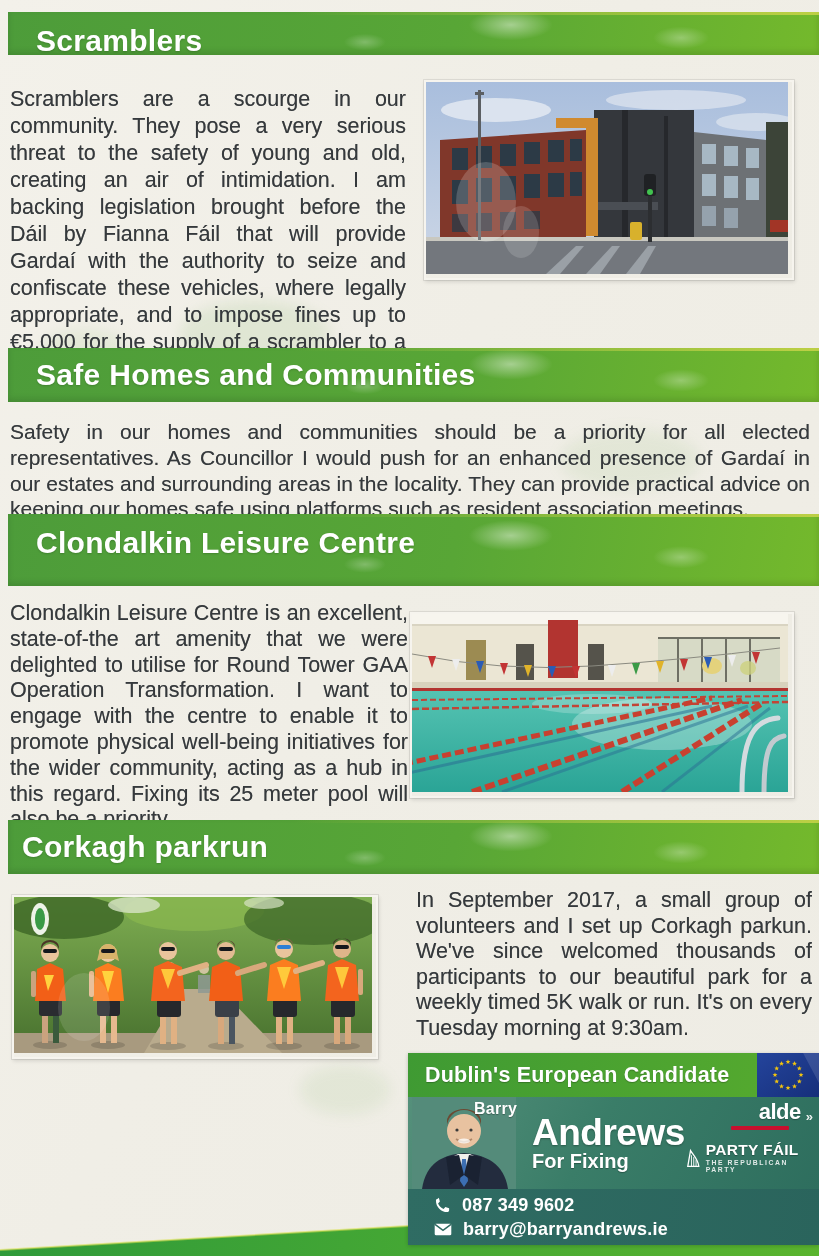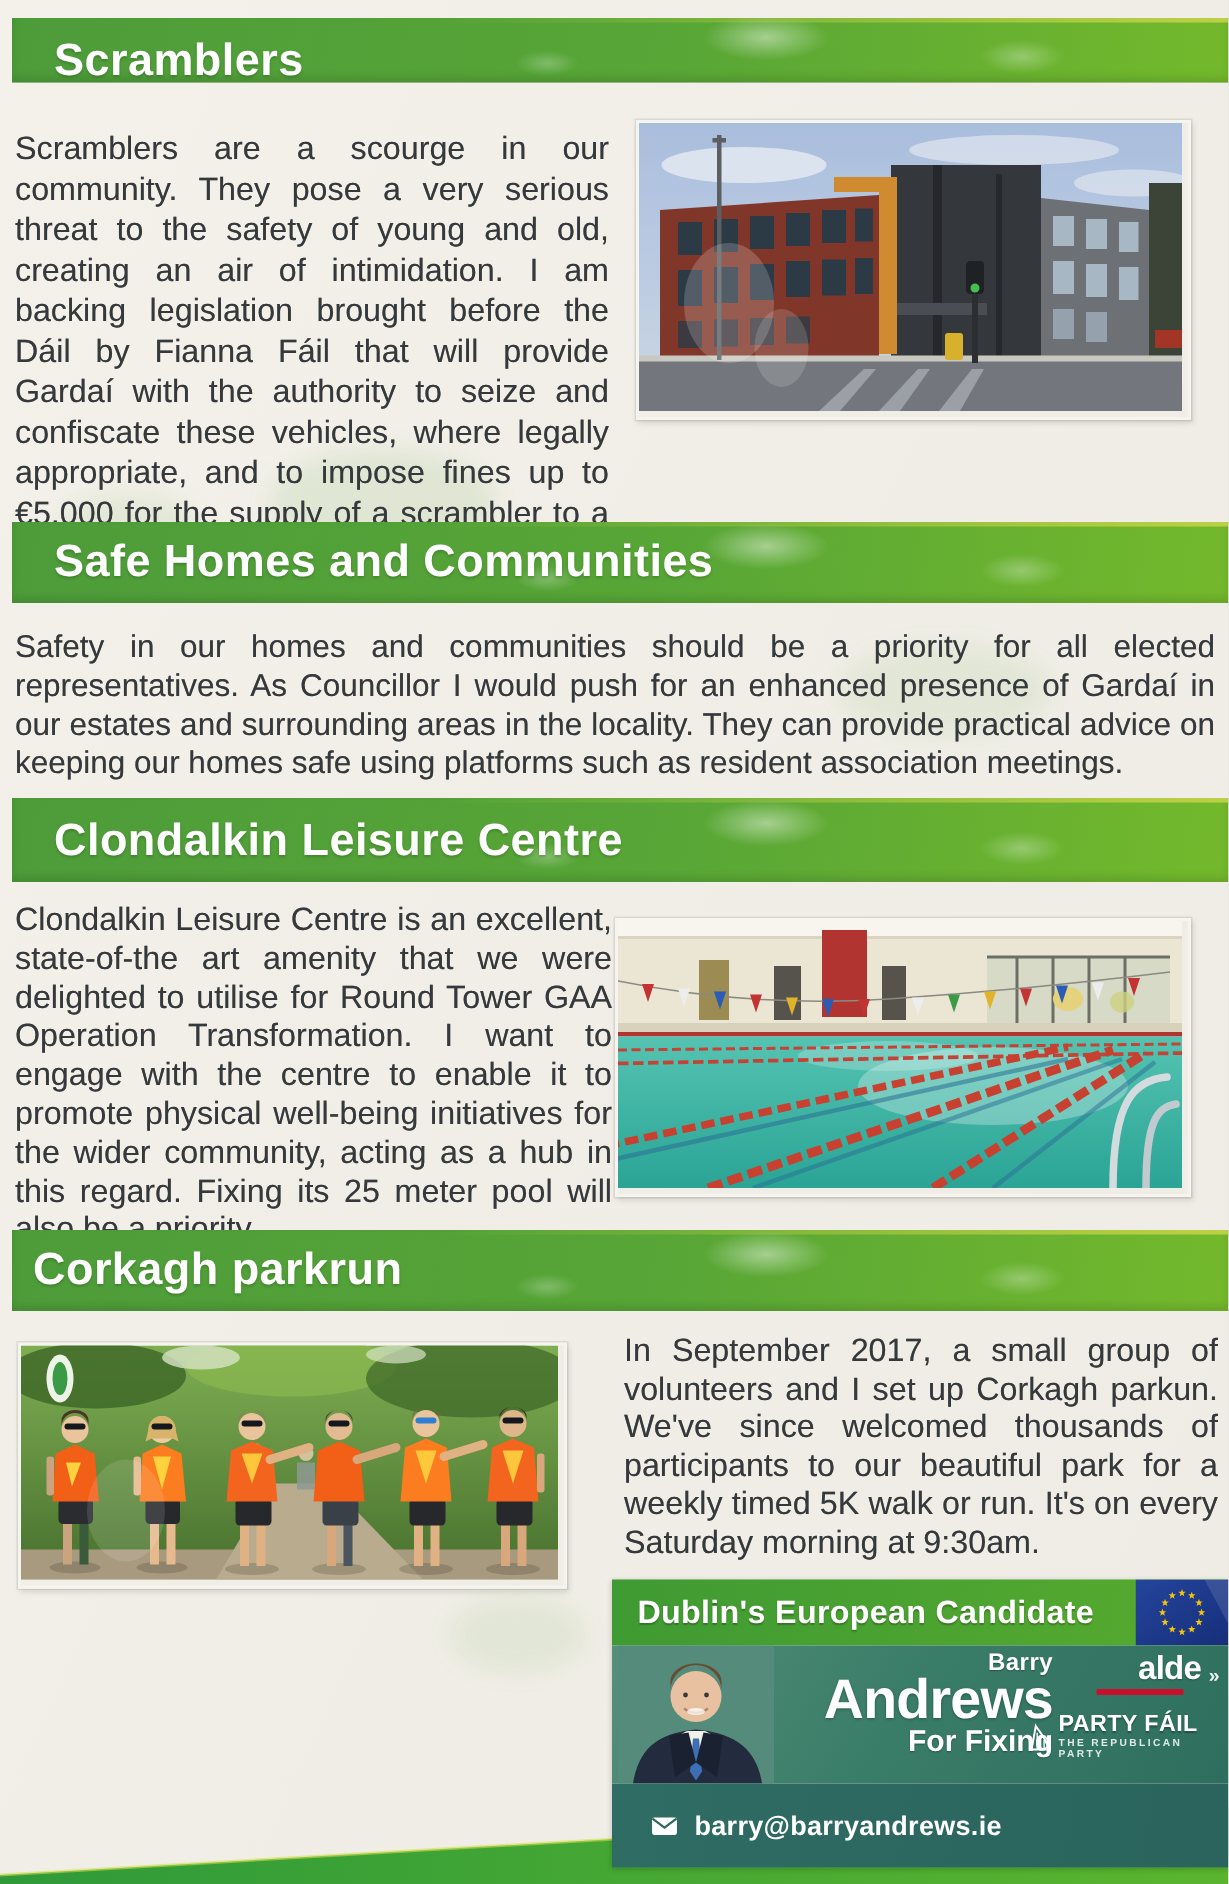--- a/index.html
+++ b/index.html
@@ -28,21 +28,21 @@
       radial-gradient(60px 22px at 62% 30%,rgba(255,255,255,.45),rgba(255,255,255,0) 70%),
       radial-gradient(40px 16px at 83% 60%,rgba(255,255,255,.30),rgba(255,255,255,0) 70%),
       radial-gradient(30px 12px at 44% 70%,rgba(255,255,255,.25),rgba(255,255,255,0) 70%);}
   .band h2{
     margin:0;position:relative;z-index:2;color:#fff;font-weight:600;
     font-size:30px;letter-spacing:.3px;padding-left:28px;
     text-shadow:0 1px 2px rgba(0,0,0,.18);
   }
   .band1{top:12px;height:43px;} .band1 h2{line-height:58px;}
   .band2{top:348px;height:54px;} .band2 h2{line-height:54px;}
-  .band3{top:532px;height:56px;} .band3 h2{line-height:57px;}
+  .band3{top:514px;height:72px;} .band3 h2{line-height:57px;}
   .band4{top:820px;height:54px;} .band4 h2{line-height:53px;padding-left:14px;}
 
   
   .para{
     position:absolute;margin:0;text-align:justify;
     font-size:21.5px;line-height:27px;color:#35393c;
     text-shadow:0 0 .4px rgba(60,64,66,.55);
   }
   .t1{left:10px;top:86px;width:396px;}
   .t2{left:10px;top:419px;width:800px;font-size:21px;line-height:25.8px;}
@@ -60,21 +60,21 @@
   .card{position:absolute;left:408px;top:1053px;width:411px;height:192px;z-index:5;
     box-shadow:0 1px 4px rgba(0,0,0,.2);}
   .card-banner{position:relative;height:44px;background:linear-gradient(100deg,#3f9a33,#57ab2e);}
   .card-banner .banner-label{
     position:absolute;left:17px;top:0;line-height:44px;color:#fff;font-weight:700;
     font-size:21.5px;letter-spacing:.2px;text-shadow:0 1px 1px rgba(0,0,0,.25);}
   .eu-flag{position:absolute;right:0;top:0;width:62px;height:44px;}
   .card-hero{position:relative;height:92px;
     background:linear-gradient(120deg,#55907b 0%,#3a7d68 45%,#2e6e5e 100%);}
   .portrait{position:absolute;left:4px;top:0;width:104px;height:92px;}
-  .name-block{position:absolute;left:104px;top:3px;width:190px;text-align:right;color:#fff;}
+  .name-block{position:absolute;left:124px;top:3px;width:190px;text-align:left;color:#fff;}
   .name-first{display:block;font-size:16px;font-weight:700;letter-spacing:.3px;margin-left:-58px;margin-bottom:-4px;text-shadow:0 1px 1px rgba(0,0,0,.3);}
   .name-last{display:block;font-size:37px;font-weight:800;letter-spacing:-.5px;line-height:38px;text-shadow:0 1px 2px rgba(0,0,0,.3);}
   .name-tag{display:block;font-size:20px;font-weight:700;margin-top:-2px;text-shadow:0 1px 1px rgba(0,0,0,.3);}
   .logos{position:absolute;right:6px;top:4px;width:128px;color:#fff;}
   .alde-row{display:flex;align-items:flex-start;justify-content:flex-end;gap:5px;}
   .alde-word{font-size:22px;font-weight:800;letter-spacing:-.5px;line-height:22px;text-shadow:0 1px 1px rgba(0,0,0,.3);}
   .alde-more{font-size:13px;font-weight:700;opacity:.9;margin-top:8px;}
   .alde-bar{height:4px;width:58px;background:#c8102e;margin:2px 24px 0 auto;border-radius:1px;}
   .ff-row{display:flex;align-items:center;justify-content:flex-end;gap:5px;margin-top:12px;}
   .ff-text{text-align:left;}
@@ -361,21 +361,21 @@
         <polygon points="321,70 335,70 328,92" fill="#ffd23e" opacity=".9"></polygon>
         <rect x="344" y="72" width="5" height="26" rx="2" fill="#d8a87c"></rect>
         <circle cx="328" cy="52" r="9" fill="#dfb58a"></circle>
         <path d="M319,50 a9,9 0 0 1 18,0 l0,-3 a9,6 0 0 0 -18,0 z" fill="#3e3228"></path>
         <rect x="321" y="48" width="14" height="4" rx="2" fill="#15181c"></rect>
       </g>
       <ellipse cx="70" cy="110" rx="26" ry="34" fill="#fff" opacity=".12"></ellipse>
     </svg>
   </div>
 
-  <p class="para t4">In September 2017, a small group of volunteers and I set up Corkagh parkun. We've since welcomed thousands of participants to our beautiful park for a weekly timed 5K walk or run. It's on every Saturday morning at 9:30am.</p>
+  <p class="para t4">In September 2017, a small group of volunteers and I set up Corkagh parkun. We've since welcomed thousands of participants to our beautiful park for a weekly timed 5K walk or run. It's on every Tuesday morning at 9:30am.</p>
 
   <section class="card">
     <div class="card-banner">
       <span class="banner-label">Dublin's European Candidate</span>
       <svg class="eu-flag" viewBox="0 0 62 44">
         <defs>
           <path id="star" d="M0,-2.6 L0.65,-0.89 L2.47,-0.8 L1.05,0.34 L1.53,2.1 L0,1.1 L-1.53,2.1 L-1.05,0.34 L-2.47,-0.8 L-0.65,-0.89 Z" fill="#f2c40e"></path>
           <linearGradient id="flagsh" x1="0" y1="0" x2="1" y2="1">
             <stop offset="0" stop-color="#24449c"></stop>
               <stop offset="1" stop-color="#162f7a"></stop>
@@ -439,20 +439,26 @@
           <span class="ff-text">
             <span class="ff-name">PARTY FÁIL</span>
             <span class="ff-tag">THE REPUBLICAN PARTY</span>
           </span>
         </div>
       </div>
     </div>
 
     <div class="card-contact">
       <div class="contact-row">
+        <svg width="17" height="17" viewBox="0 0 20 20">
+          <path d="M4.4,2.2 C3.3,2.2 2.3,3.2 2.3,4.3 c0,7.4 6,13.4 13.4,13.4 c1.1,0 2.1,-1 2.1,-2.1 l0,-2.5 -4.4,-1.2 -2.1,2.1 c-3,-1.2 -5.3,-3.5 -6.5,-6.5 l2.1,-2.1 -1.2,-4.4 z" fill="#fff"></path>
+        </svg>
+        <span>087 349 9602</span>
+      </div>
+      <div class="contact-row">
         <svg width="18" height="13" viewBox="0 0 18 13">
           <rect x="0.7" y="0.7" width="16.6" height="11.6" rx="1.4" fill="#fff"></rect>
           <path d="M1,1.4 L9,7.4 L17,1.4" fill="none" stroke="#2e6a61" stroke-width="1.5"></path>
         </svg>
         <span>barry@barryandrews.ie</span>
       </div>
     </div>
   </section>
 
   <svg class="wedge" viewBox="0 0 819 58" preserveAspectRatio="none">

